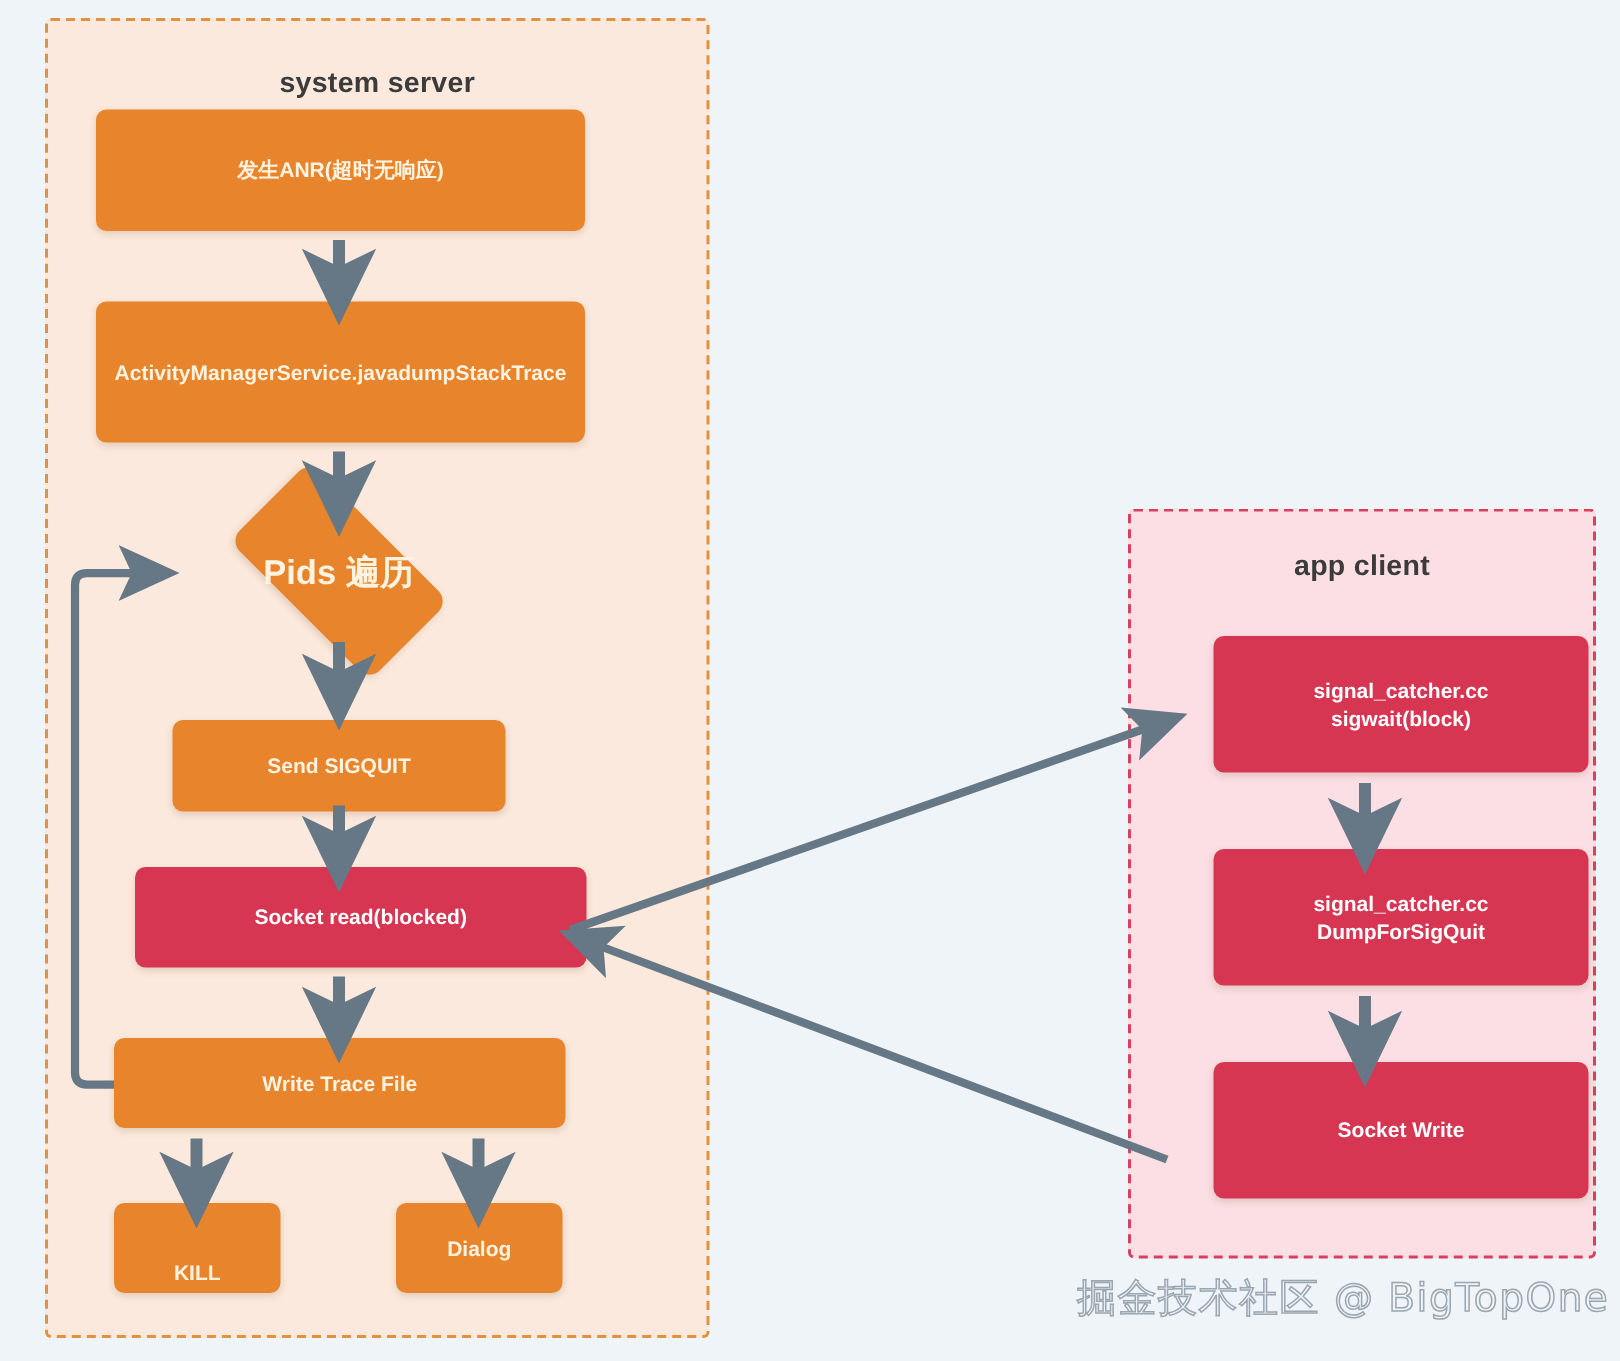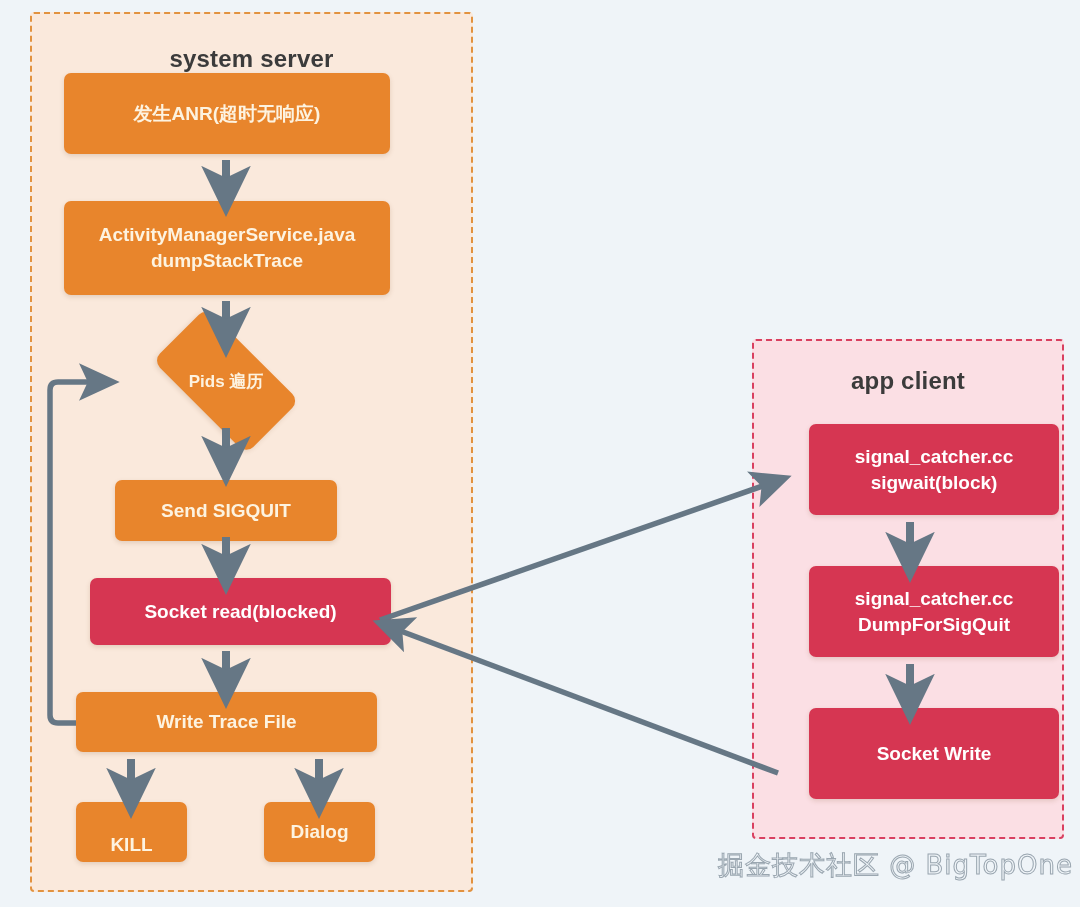--- a/index.html
+++ b/index.html
@@ -37,54 +37,54 @@
     height: 500px;
     background: #fbdfe4;
     border: 2px dashed #d94060;
   }
   .panel-title {
     position: absolute;
     left: 0;
     width: 100%;
     text-align: center;
     color: #3b3b3b;
-    font-size: 24px;
+    font-size: 19px;
     font-weight: 600;
     letter-spacing: .2px;
   }
   .panel-server .panel-title { top: 31px; }
   .panel-client .panel-title { top: 26px; }
 
   
   .node {
     position: absolute;
     display: flex;
     align-items: center;
     justify-content: center;
     text-align: center;
     border-radius: 7px;
     color: #fdf3e0;
-    font-size: 19px;
+    font-size: 14px;
     font-weight: 600;
     line-height: 1.35;
     box-sizing: border-box;
     box-shadow: 0 2px 5px rgba(120,80,40,.18);
     padding: 4px 8px;
   }
   .node.orange { background: #e8852c; }
   .node.crimson { background: #d63652; color: #ffffff; margin-left: 24px; }
 
   
   .diamond {
     position: absolute;
     display: flex;
     align-items: center;
     justify-content: center;
     color: #fdf3e0;
-    font-size: 17px;
+    font-size: 23px;
     font-weight: 600;
     z-index: 2;
   }
   .diamond .dshape {
     position: absolute;
     left: 50%;
     top: 50%;
     width: 57%;
     height: 92%;
     transform: translate(-50%,-50%) rotate(45deg);
@@ -133,21 +133,21 @@
   </div>
 
   <div class="panel panel-client">
     <div class="panel-title">app client</div>
   </div>
 
   <div class="node orange" style="left:64px; top:73px; width:326px; height:81px;">
     <span>发生ANR(超时无响应)</span>
   </div>
 
-  <div class="node orange" style="left:64px; top:201px; width:326px; height:94px; flex-direction:column;">
+  <div class="node orange" style="left:64px; top:201px; width:326px; height:94px; flex-direction:row;">
     <span>ActivityManagerService.java</span>
     <span>dumpStackTrace</span>
   </div>
 
   <div class="diamond" style="left:110px; top:340px; width:232px; height:82px;">
     <div class="dshape"></div>
     <span class="dlabel">Pids 遍历</span>
   </div>
 
   <div class="node orange" style="left:115px; top:480px; width:222px; height:61px;">

